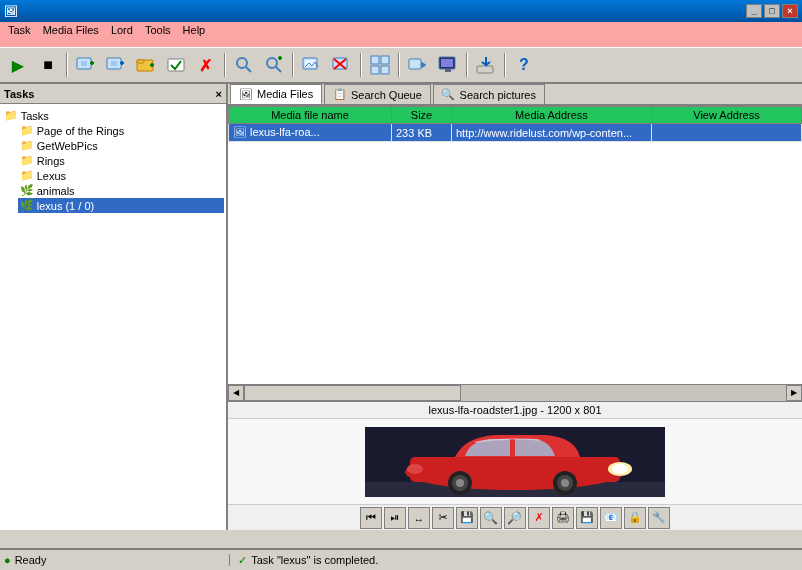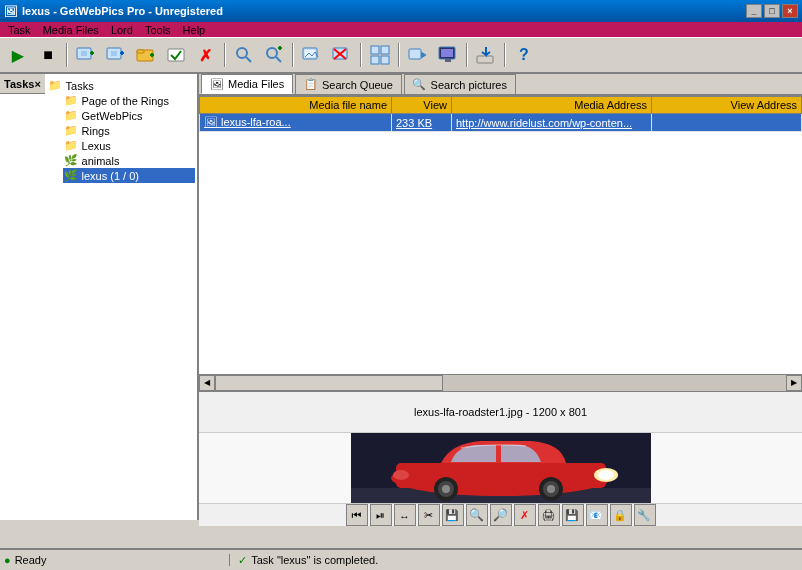--- a/index.html
+++ b/index.html
@@ -31,22 +31,22 @@
       background: #c0c0c0;
       border: 1px solid #808080;
       cursor: pointer;
       font-size: 9px;
       display: flex; align-items: center; justify-content: center;
       color: black;
     }
 
     
     #menu-bar {
-      background: #be185d;
-      height: 16px;
+      background: #fca5a5;
+      height: 26px;
       display: flex;
       padding: 0 2px;
       border-bottom: 1px solid #fff;
       font-size: 11px;
     }
     .menu-item {
       padding: 2px 6px;
       cursor: pointer;
     }
 
@@ -76,25 +76,25 @@
     }
 
     
     #main-layout {
       display: flex;
       height: calc(570px - 22px - 20px - 36px - 22px);
     }
 
     
     #left-panel {
-      width: 199px;
+      width: 228px;
       background: white;
       border-right: 2px solid #808080;
       display: flex;
-      flex-direction: row;
+      flex-direction: column;
     }
     #left-panel-header {
       background: #d4d0c8;
       height: 20px;
       display: flex;
       align-items: center;
       justify-content: space-between;
       padding: 0 4px;
       border-bottom: 1px solid #808080;
       font-weight: bold;
@@ -151,33 +151,32 @@
       z-index: 1;
     }
 
     
     #file-table {
       width: 100%;
       border-collapse: collapse;
       font-size: 11px;
     }
     #file-table th {
-      background: #eab308;
+      background: #22c55e;
       border: 1px solid #808080;
       padding: 2px 4px;
-      text-align: right;
+      text-align: center;
       font-weight: normal;
       position: sticky;
       top: 0;
     }
     #file-table td {
       border: 1px solid #e0e0e0;
       padding: 2px 4px;
       white-space: nowrap;
-      text-decoration: underline;
     }
     .table-row-selected td { background: #316ac5; color: white; }
     .table-container {
       overflow: auto;
       flex: 1;
     }
 
     
     #hscroll {
       height: 16px;
@@ -212,21 +211,21 @@
     
     #preview-area {
       height: 130px;
       border-top: 2px solid #808080;
       display: flex;
       flex-direction: column;
     }
     #preview-title {
       background: #f0f0f0;
       border-bottom: 1px solid #ccc;
-      padding: 14px 4px;
+      padding: 2px 4px;
       text-align: center;
       font-size: 11px;
     }
     #preview-content {
       display: flex;
       flex: 1;
       align-items: center;
       justify-content: center;
       background: #f8f8f8;
       position: relative;
@@ -282,21 +281,20 @@
       width: 300px;
       height: 70px;
     }
   </style>
 </head>
 <body>
 
 <div id="title-bar">
   <div id="title-bar-left">
     <span>🖼</span>
-    <span>lexus - GetWebPics Pro - Unregistered</span>
   </div>
   <div id="title-bar-controls">
     <div class="title-btn">_</div>
     <div class="title-btn">□</div>
     <div class="title-btn" style="background:#c0392b;color:white;">×</div>
   </div>
 </div>
 
 <div id="menu-bar">
   <span class="menu-item">Task</span>
@@ -460,21 +458,21 @@
         <span>🔍</span>
         <span>Search pictures</span>
       </div>
     </div>
 
     <div class="table-container" style="flex:1; overflow:auto; min-height:0;">
       <table id="file-table">
         <thead>
           <tr>
             <th>Media file name</th>
-            <th style="width:60px;">View</th>
+            <th style="width:60px;">Size</th>
             <th style="width:200px;">Media Address</th>
             <th style="width:150px;">View Address</th>
           </tr>
         </thead>
         <tbody>
           <tr class="table-row-selected">
             <td>
               <span>🖼</span>
               <span>lexus-lfa-roa...</span>
             </td>

